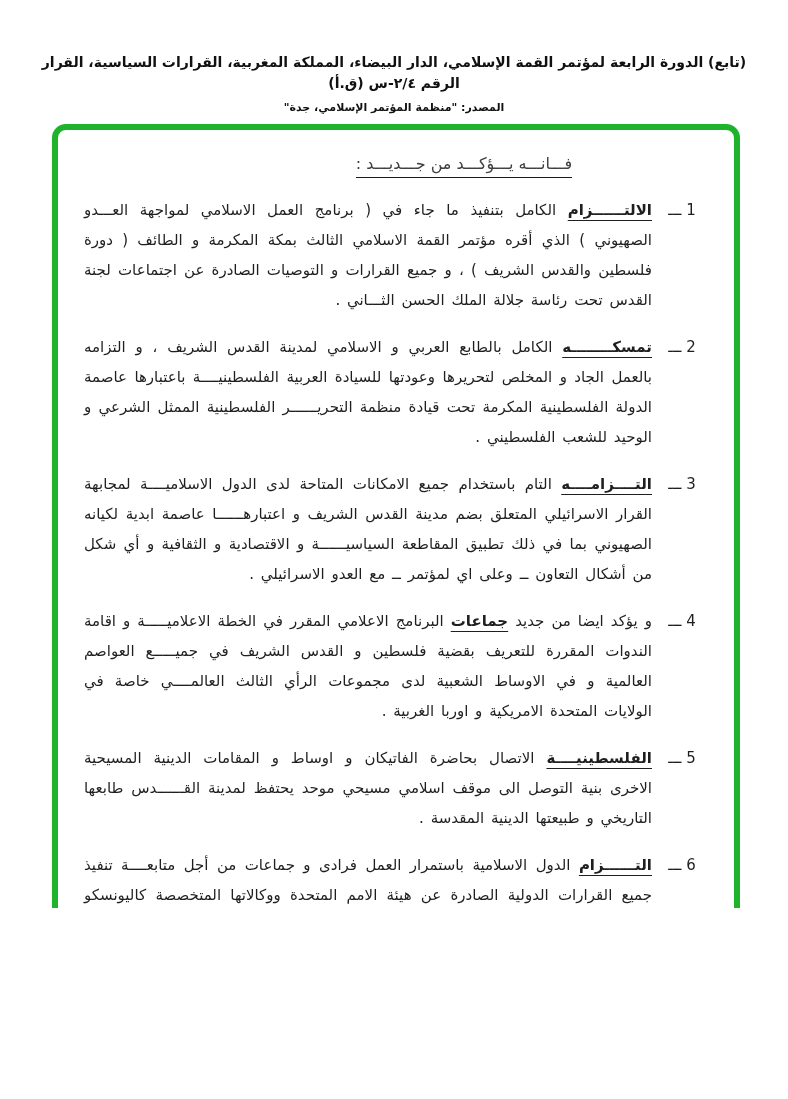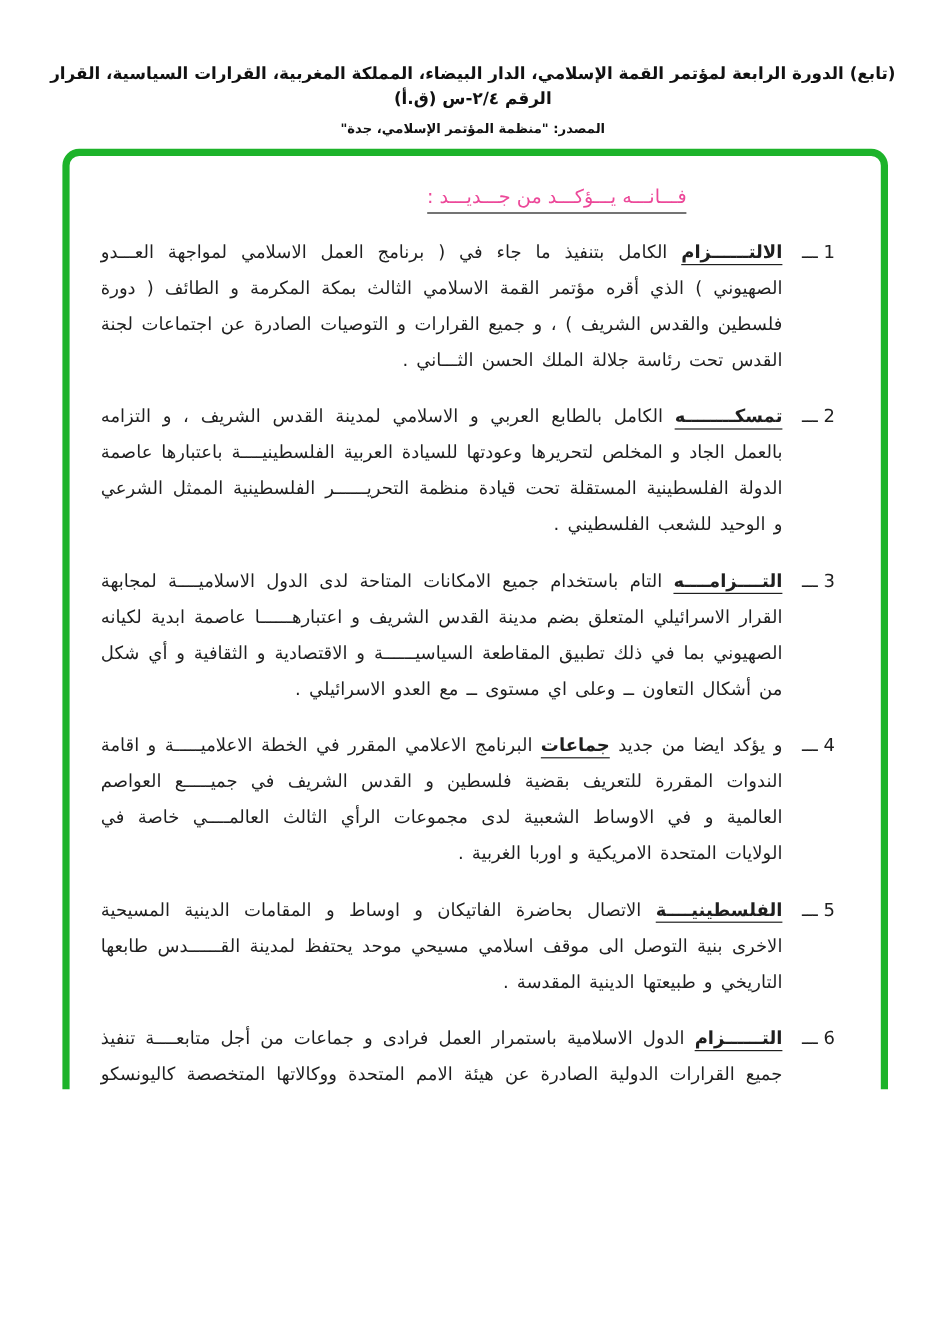--- a/index.html
+++ b/index.html
@@ -48,21 +48,21 @@
     overflow: hidden;
     background: #ffffff;
   }
   .section-title {
     direction: rtl;
     position: relative;
     left: 70px;
     text-align: center;
     font-size: 16px;
     margin: 4px 0 22px 0;
-    color: #ec4899;
+    color: #404040;
   }
   .section-title .u-title {
     border-bottom: 1.5px solid #1a1a1a;
     padding-bottom: 4px;
   }
   .items {
     direction: rtl;
   }
   .item {
     display: flex;
@@ -115,26 +115,26 @@
       <span class="u-title">فـــانـــه يـــؤكـــد من جـــديـــد :</span>
     </div>
     <div class="items">
   <div class="item">
     <span class="num"><span>1</span> <span>ـــ</span></span>
     <p class="txt"><span></span><span class="u-lead">الالتــــــزام</span><span> الكامل بتنفيذ ما جاء في ( برنامج العمل الاسلامي لمواجهة العـــدو الصهيوني ) الذي أقره مؤتمر القمة الاسلامي الثالث بمكة المكرمة و الطائف ( دورة فلسطين والقدس الشريف ) ، و جميع القرارات و التوصيات الصادرة عن اجتماعات لجنة القدس تحت رئاسة جلالة الملك الحسن الثـــاني .</span></p>
   </div>
 
   <div class="item">
     <span class="num"><span>2</span> <span>ـــ</span></span>
-    <p class="txt"><span></span><span class="u-lead">تمسكــــــــه</span><span> الكامل بالطابع العربي و الاسلامي لمدينة القدس الشريف ، و التزامه بالعمل الجاد و المخلص لتحريرها وعودتها للسيادة العربية الفلسطينيــــة باعتبارها عاصمة الدولة الفلسطينية المستقلة تحت قيادة منظمة التحريــــــر الفلسطينية الممثل الشرعي و الوحيد للشعب الفلسطيني .</span></p>
+    <p class="txt"><span></span><span class="u-lead">تمسكــــــــه</span><span> الكامل بالطابع العربي و الاسلامي لمدينة القدس الشريف ، و التزامه بالعمل الجاد و المخلص لتحريرها وعودتها للسيادة العربية الفلسطينيــــة باعتبارها عاصمة الدولة الفلسطينية المكرمة تحت قيادة منظمة التحريــــــر الفلسطينية الممثل الشرعي و الوحيد للشعب الفلسطيني .</span></p>
   </div>
 
   <div class="item">
     <span class="num"><span>3</span> <span>ـــ</span></span>
-    <p class="txt"><span></span><span class="u-lead">التــــزامــــه</span><span> التام باستخدام جميع الامكانات المتاحة لدى الدول الاسلاميــــة لمجابهة القرار الاسرائيلي المتعلق بضم مدينة القدس الشريف و اعتبارهــــــا عاصمة ابدية لكيانه الصهيوني بما في ذلك تطبيق المقاطعة السياسيــــــة و الاقتصادية و الثقافية و أي شكل من أشكال التعاون ــ وعلى اي مستوى ــ مع العدو الاسرائيلي .</span></p>
+    <p class="txt"><span></span><span class="u-lead">التــــزامــــه</span><span> التام باستخدام جميع الامكانات المتاحة لدى الدول الاسلاميــــة لمجابهة القرار الاسرائيلي المتعلق بضم مدينة القدس الشريف و اعتبارهــــــا عاصمة ابدية لكيانه الصهيوني بما في ذلك تطبيق المقاطعة السياسيــــــة و الاقتصادية و الثقافية و أي شكل من أشكال التعاون ــ وعلى اي لمؤتمر ــ مع العدو الاسرائيلي .</span></p>
   </div>
 
   <div class="item">
     <span class="num"><span>4</span> <span>ـــ</span></span>
     <p class="txt"><span>و يؤكد ايضا من جديد </span><span class="u-lead">جماعات</span><span> البرنامج الاعلامي المقرر في الخطة الاعلاميـــــة و اقامة الندوات المقررة للتعريف بقضية فلسطين و القدس الشريف في جميـــــع العواصم العالمية و في الاوساط الشعبية لدى مجموعات الرأي الثالث العالمــــي خاصة في الولايات المتحدة الامريكية و اوربا الغربية .</span></p>
   </div>
 
   <div class="item">
     <span class="num"><span>5</span> <span>ـــ</span></span>
     <p class="txt"><span></span><span class="u-lead">الفلسطينيــــة</span><span> الاتصال بحاضرة الفاتيكان و اوساط و المقامات الدينية المسيحية الاخرى بنية التوصل الى موقف اسلامي مسيحي موحد يحتفظ لمدينة القــــــدس طابعها التاريخي و طبيعتها الدينية المقدسة .</span></p>

